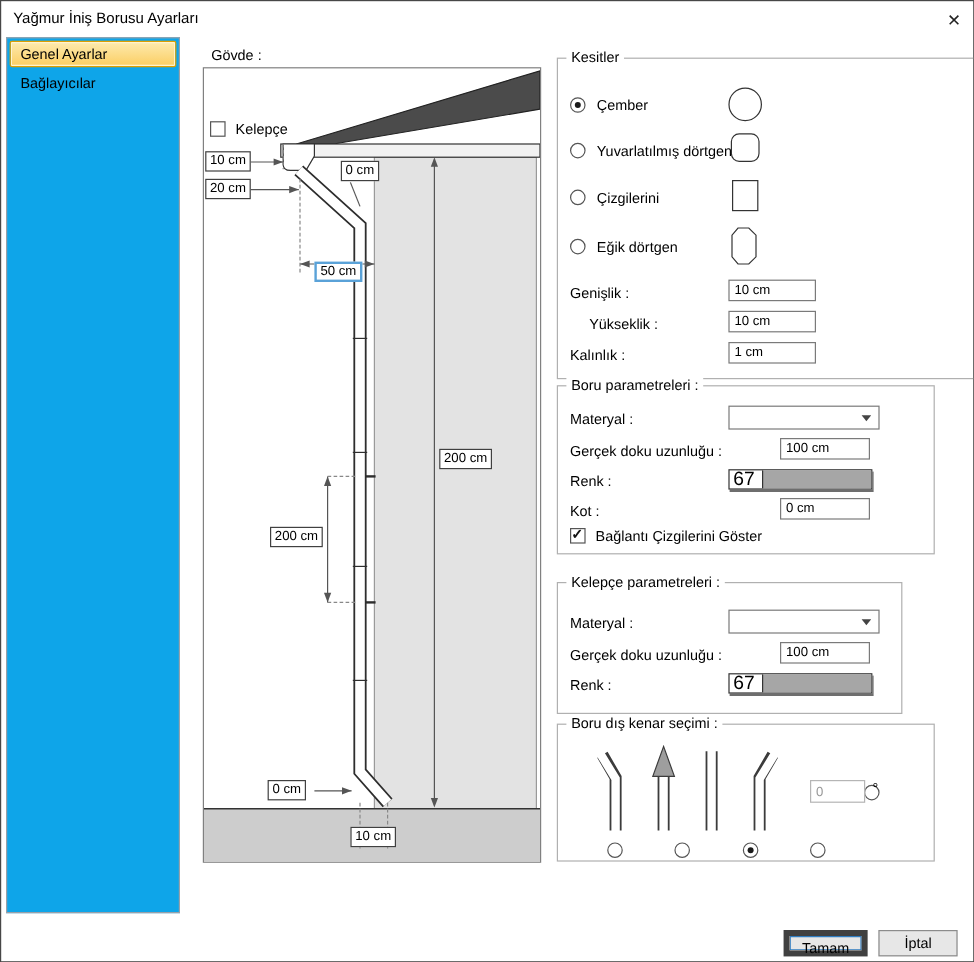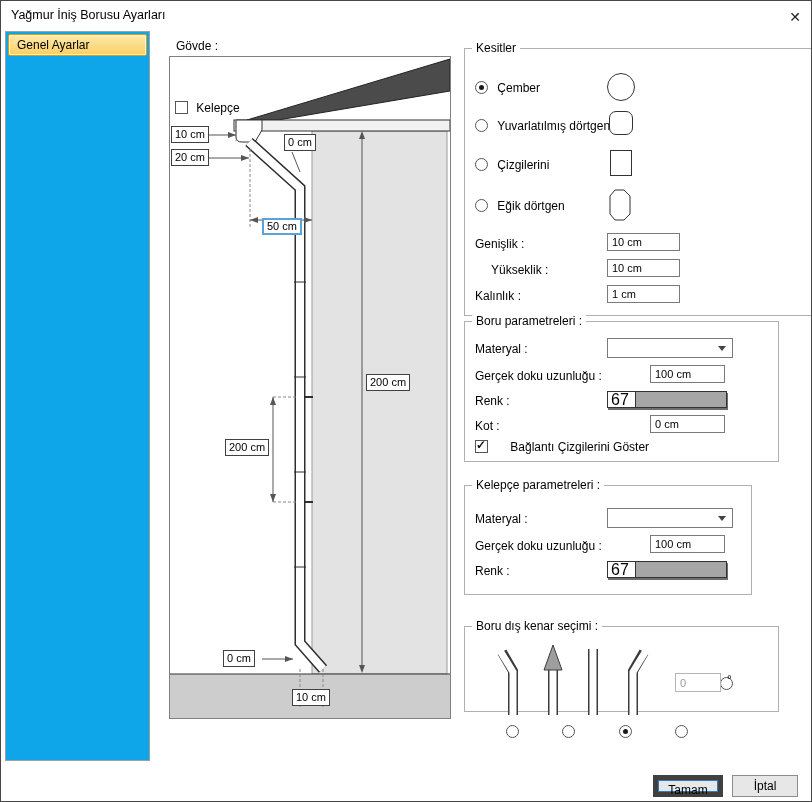--- a/index.html
+++ b/index.html
@@ -69,20 +69,23 @@
 </style>
 </head>
 <body>
 
 <div class="abs" style="left:10px; top:7px; font-size:12.5px;">Yağmur İniş Borusu Ayarları</div>
 <div class="abs close" style="left:782px; top:4px;">✕</div>
 
 <div class="abs sidebar" style="left:4px; top:30px; width:145px; height:730px;">
   <div class="side-item selected">
     <span>Genel Ayarlar</span>
+  </div>
+  <div class="side-item">
+    <span>Bağlayıcılar</span>
   </div>
 </div>
 
 <div class="lbl" style="left:175px; top:38px;">Gövde :</div>
 
 <div class="abs panel" style="left:168px; top:55px; width:282px; height:663px;">
   <svg width="280" height="661" viewBox="0 0 280 661">
 
     <rect x="142" y="74" width="135" height="543" fill="#e3e3e3" stroke="#9a9a9a" stroke-width="1"></rect>
 
@@ -209,21 +212,21 @@
   <div class="renk" style="left:142px; top:69px; width:120px;">
     <span class="renk-num">67</span>
     <span class="renk-swatch"></span>
   </div>
 
   <div class="lbl" style="left:10px; top:97px;">Kot :</div>
   <input class="tbox" style="left: 185px; top: 93px; width: 75px;" value="0 cm">
 
   <div class="abs" style="left:10px; top:118px;">
     <span class="cb" data-checked="true"></span>
-    <span style="margin-left:19px;">Bağlantı Çizgilerini Göster</span>
+    <span style="margin-left:5px;">Bağlantı Çizgilerini Göster</span>
   </div>
 </div>
 
 <div class="grp" style="left:463px; top:484px; width:288px; height:110px;">
   <span class="legend">Kelepçe parametreleri :</span>
 
   <div class="lbl" style="left:10px; top:26px;">Materyal :</div>
   <div class="combo" style="left:142px; top:22px; width:126px;">
     <span></span>
     <span class="chev"></span>
@@ -232,21 +235,21 @@
   <div class="lbl" style="left:10px; top:53px;">Gerçek doku uzunluğu :</div>
   <input class="tbox" style="left: 185px; top: 49px; width: 75px;" value="100 cm">
 
   <div class="lbl" style="left:10px; top:78px;">Renk :</div>
   <div class="renk" style="left:142px; top:75px; width:120px;">
     <span class="renk-num">67</span>
     <span class="renk-swatch"></span>
   </div>
 </div>
 
-<div class="grp" style="left:463px; top:602px; width:315px; height:86px;margin-top:23px;">
+<div class="grp" style="left:463px; top:602px; width:315px; height:115px;">
   <span class="legend">Boru dış kenar seçimi :</span>
 
   <div class="abs" style="left:32px; top:14px;">
     <svg width="32" height="80" viewBox="0 0 32 80">
       <path d="M16,74 L16,30 L5,11" fill="none" stroke="#3c3c3c" stroke-width="10"></path>
       <path d="M16,79 L16,31 L2,8" fill="none" stroke="#fff" stroke-width="7"></path>
     </svg>
   </div>
   <div class="abs" style="left:72px; top:14px;">
     <svg width="32" height="80" viewBox="0 0 32 80">

